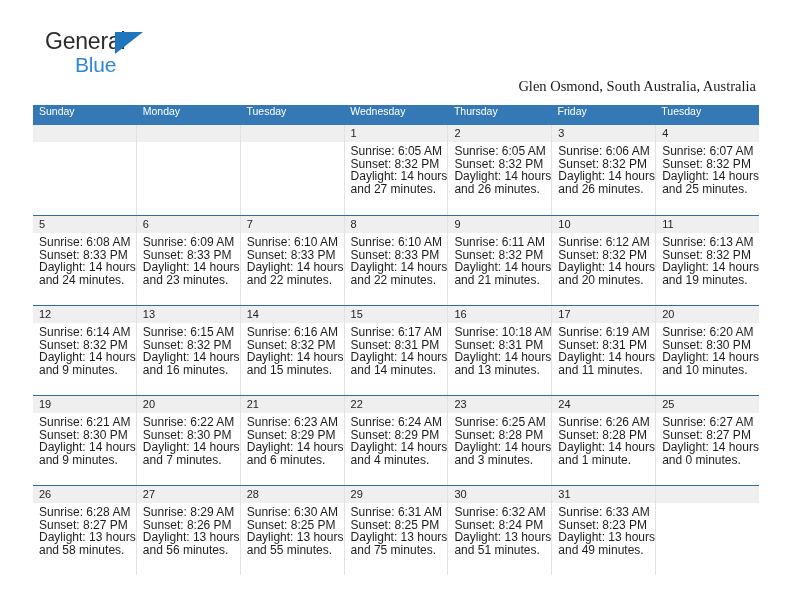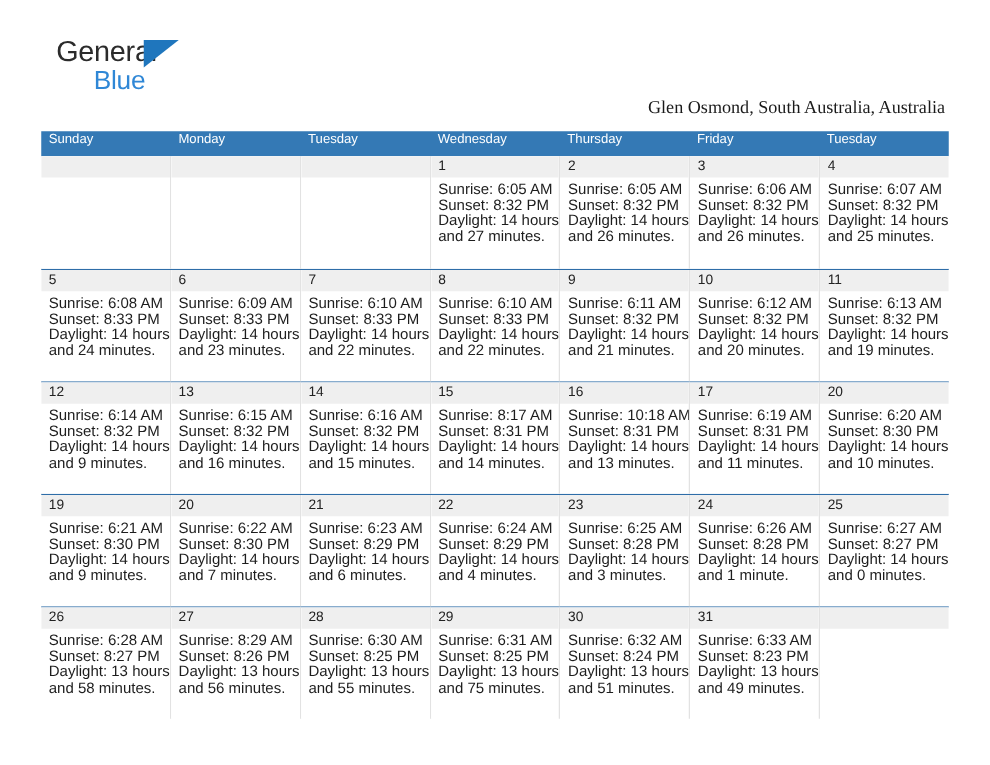--- a/index.html
+++ b/index.html
@@ -311,21 +311,21 @@
             <div class="day-info">
               <div>Sunrise: 6:16 AM</div>
               <div>Sunset: 8:32 PM</div>
               <div>Daylight: 14 hours</div>
               <div>and 15 minutes.</div>
             </div>
           </div>
           <div class="day">
             <div class="day-num-band">15</div>
             <div class="day-info">
-              <div>Sunrise: 8:17 AM</div>
+              <div>Sunrise: 6:17 AM</div>
               <div>Sunset: 8:31 PM</div>
               <div>Daylight: 14 hours</div>
               <div>and 14 minutes.</div>
             </div>
           </div>
           <div class="day">
             <div class="day-num-band">16</div>
             <div class="day-info">
               <div>Sunrise: 10:18 AM</div>
               <div>Sunset: 8:31 PM</div>

